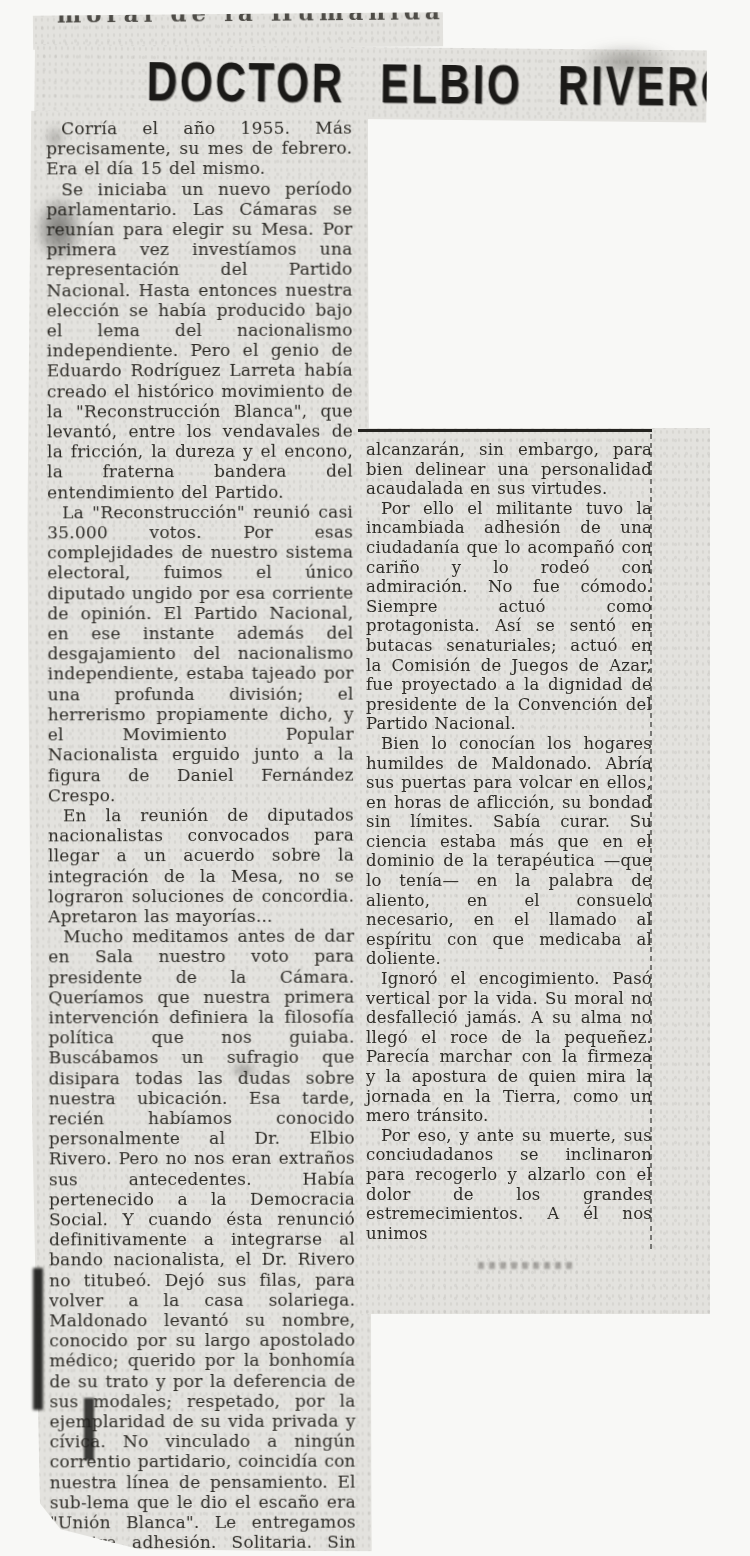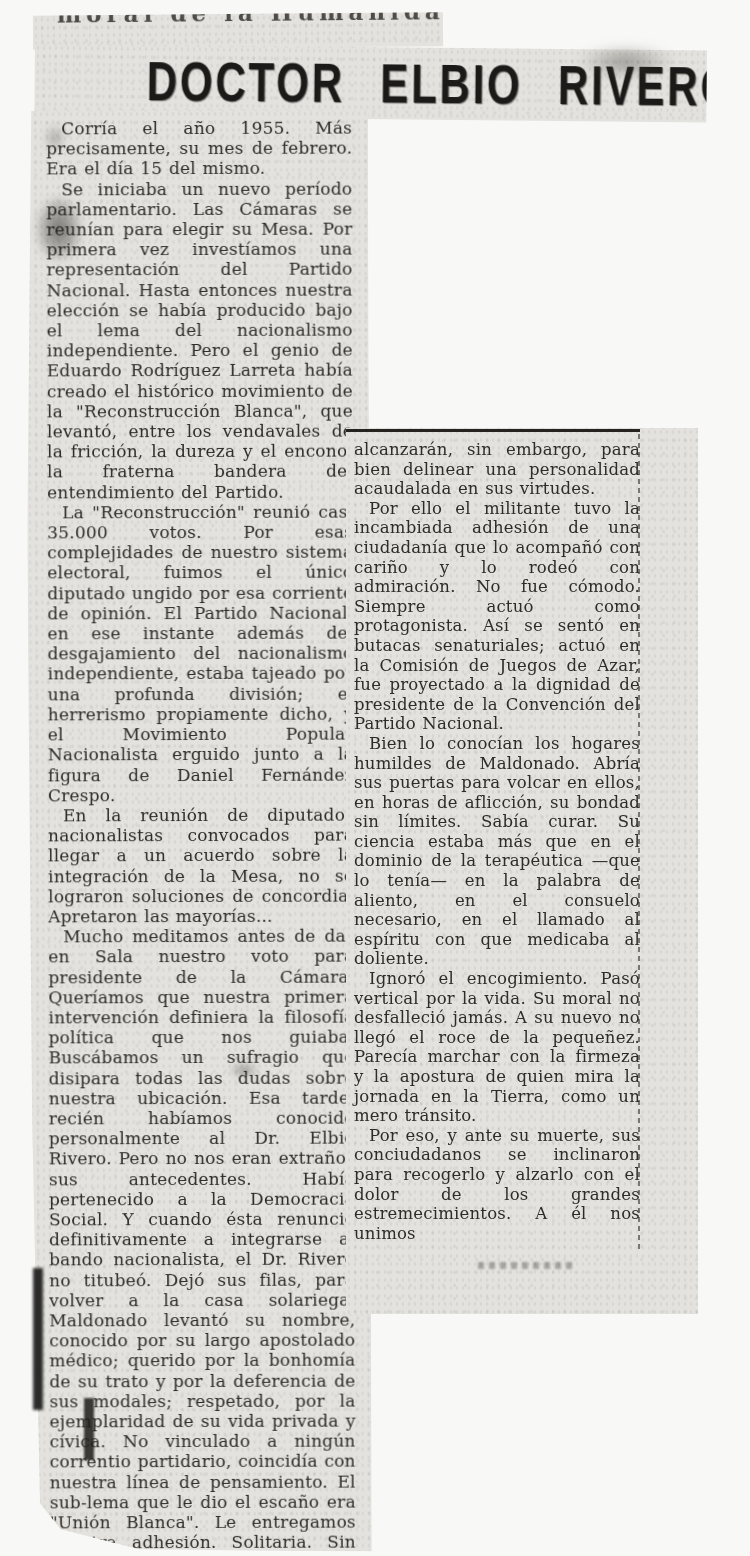--- a/index.html
+++ b/index.html
@@ -41,21 +41,21 @@
     text-shadow:1px 1px 1px rgba(30,28,25,0.55);
     filter:blur(0.3px);
   }
   #left-col{
     left:28px;top:110px;width:342px;height:1442px;
     padding:8px 16px 0 20px;box-sizing:border-box;
     transform:rotate(-0.15deg);
     clip-path:polygon(2.5% 0, 100% 0, 100% 100%, 32% 99.8%, 9% 98.4%, 3% 96.6%, 1% 70%, 0 30%, 1.5% 0);
   }
   #right-col{
-    left:346px;top:428px;width:352px;height:886px;
+    left:358px;top:428px;width:352px;height:886px;
     padding:12px 58px 0 8px;box-sizing:border-box;
   }
   .top-rule{
     position:absolute;left:0;top:1px;width:294px;height:3px;
     background:#242320;filter:blur(0.4px);
   }
   .col-rule{
     position:absolute;left:292px;top:6px;bottom:64px;width:2px;
     background:repeating-linear-gradient(180deg, rgba(30,30,28,0.55) 0 5px, transparent 5px 9px);
   }
@@ -104,21 +104,21 @@
   <p class="par">Mucho meditamos antes de dar en Sala nuestro voto para presidente de la Cámara. Queríamos que nuestra primera intervención definiera la filosofía política que nos guiaba. Buscábamos un sufragio que disipara todas las dudas sobre nuestra ubicación. Esa tarde, recién habíamos conocido personalmente al Dr. Elbio Rivero. Pero no nos eran extraños sus antecedentes. Había pertenecido a la Democracia Social. Y cuando ésta renunció definitivamente a integrarse al bando nacionalista, el Dr. Rivero no titubeó. Dejó sus filas, para volver a la casa solariega. Maldonado levantó su nombre, conocido por su largo apostolado médico; querido por la bonhomía de su trato y por la deferencia de sus modales; respetado, por la ejemplaridad de su vida privada y cívica. No vinculado a ningún correntio partidario, coincidía con nuestra línea de pensamiento. El sub-lema que le dio el escaño era "Unión Blanca". Le entregamos nuestra adhesión. Solitaria. Sin eco bajo la bóveda parlamentaria. Pero pocas veces tuvimos tanta seguridad de haber elegido un símbolo; de dar a una proposición el significado de una proclama.</p>
 
 </div>
 
 <div class="paper" id="right-col">
   <div class="top-rule"></div>
   <div class="col-rule"></div>
   <p class="par no-indent">alcanzarán, sin embargo, para bien delinear una personalidad acaudalada en sus virtudes.</p>
   <p class="par">Por ello el militante tuvo la incambiada adhesión de una ciudadanía que lo acompañó con cariño y lo rodeó con admiración. No fue cómodo. Siempre actuó como protagonista. Así se sentó en butacas senaturiales; actuó en la Comisión de Juegos de Azar, fue proyectado a la dignidad de presidente de la Convención del Partido Nacional.</p>
   <p class="par">Bien lo conocían los hogares humildes de Maldonado. Abría sus puertas para volcar en ellos, en horas de aflicción, su bondad sin límites. Sabía curar. Su ciencia estaba más que en el dominio de la terapéutica —que lo tenía— en la palabra de aliento, en el consuelo necesario, en el llamado al espíritu con que medicaba al doliente.</p>
-  <p class="par">Ignoró el encogimiento. Pasó vertical por la vida. Su moral no desfalleció jamás. A su nuevo no llegó el roce de la pequeñez. Parecía marchar con la firmeza y la apostura de quien mira la jornada en la Tierra, como un mero tránsito.</p>
+  <p class="par">Ignoró el encogimiento. Pasó vertical por la vida. Su moral no desfalleció jamás. A su alma no llegó el roce de la pequeñez. Parecía marchar con la firmeza y la apostura de quien mira la jornada en la Tierra, como un mero tránsito.</p>
   <p class="par">Por eso, y ante su muerte, sus conciudadanos se inclinaron para recogerlo y alzarlo con el dolor de los grandes estremecimientos. A él nos unimos</p>
 
 </div>
 
 <div class="smudge s1"></div>
 <div class="smudge s2"></div>
 <div class="smudge s3"></div>
 <div class="smudge s4"></div>
 <div class="smudge s5"></div>
 <div class="smudge s6"></div>

